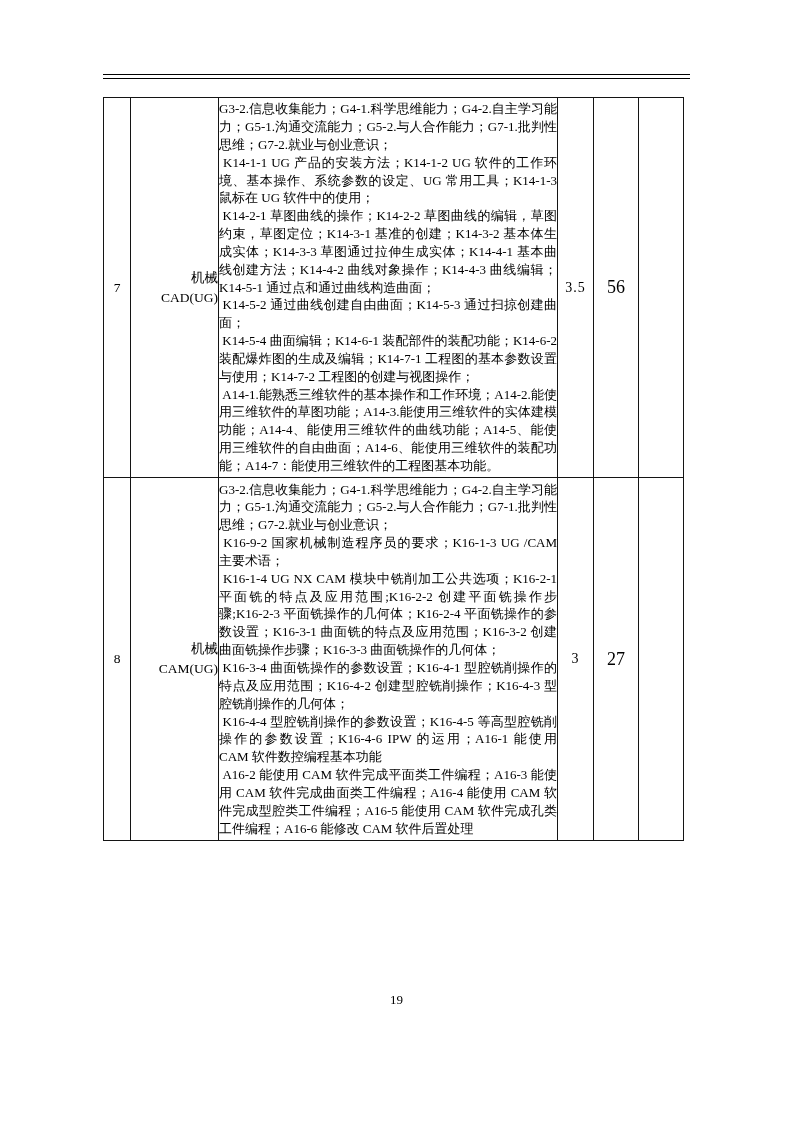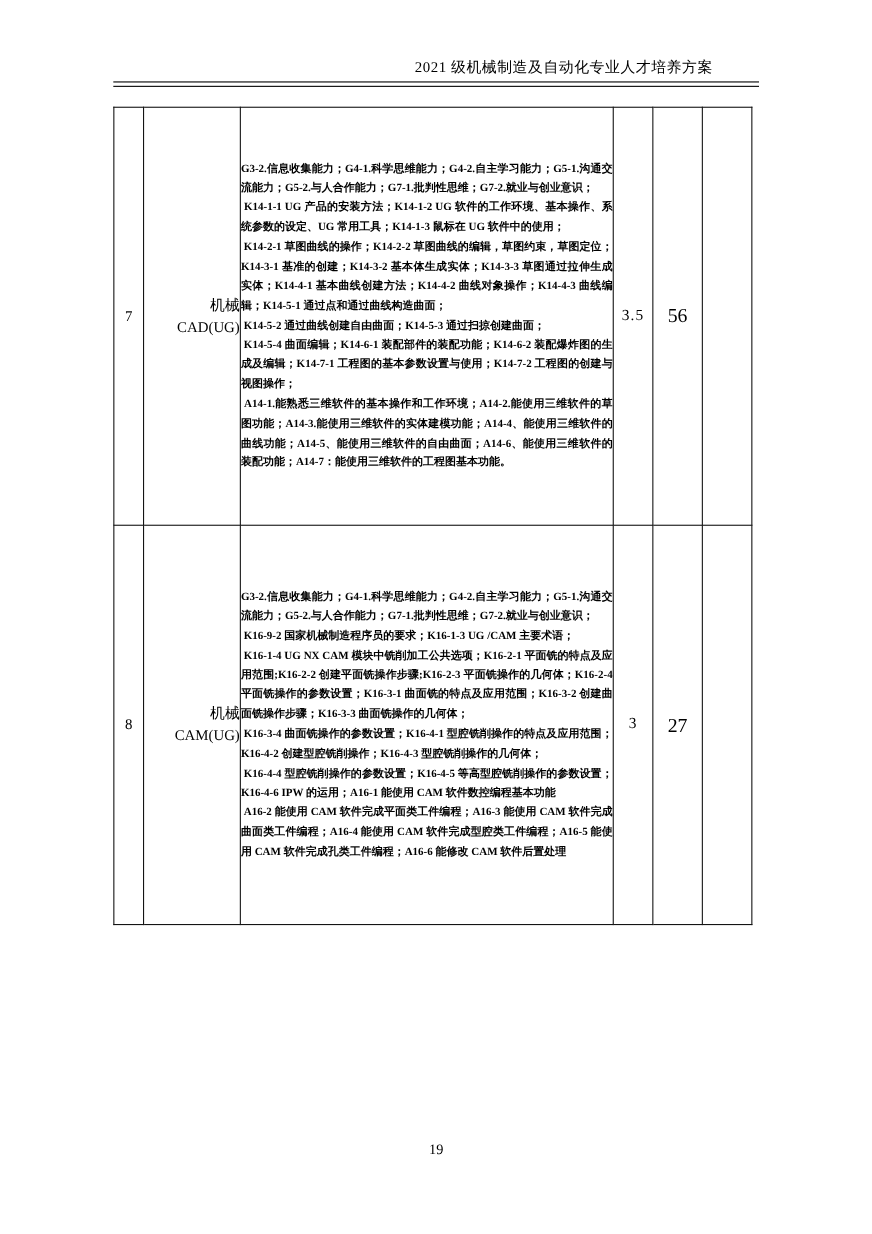--- a/index.html
+++ b/index.html
@@ -43,45 +43,43 @@
     vertical-align: middle;
     overflow: hidden;
   }
   td.num-cell    { text-align: center; font-size: 13.5px; }
   td.course-cell { text-align: right; font-size: 13.5px; line-height: 1.45; }
   td.credit-cell { text-align: center; font-size: 14px; letter-spacing: 1px; }
   td.hours-cell  { text-align: center; font-size: 18px; }
   td.desc-cell {
     vertical-align: top;
     padding: 1px 2px 0 3px;
-    font-size: 10px;
+    font-size: 13px;
     line-height: 17.85px;
     text-align: justify;
     text-justify: inter-ideograph;
-    font-weight: bold;
   }
   td.desc-cell p {
     margin: 0;
     white-space: pre-wrap;
   }
   .footer-page-number {
     position: absolute;
-    top: 1037px;
+    top: 992px;
     left: 0;
     width: 100%;
     text-align: center;
     font-size: 13px;
   }
 </style>
 </head>
 <body>
 
 <div class="page">
 
-  <div class="header-title">2021 级机械制造及自动化专业人才培养方案</div>
 
   <div class="header-rule"></div>
 
   <table class="course-table">
     <colgroup>
       <col style="width:27px">
       <col style="width:88px">
       <col style="width:339px">
       <col style="width:36px">
       <col style="width:45px">

